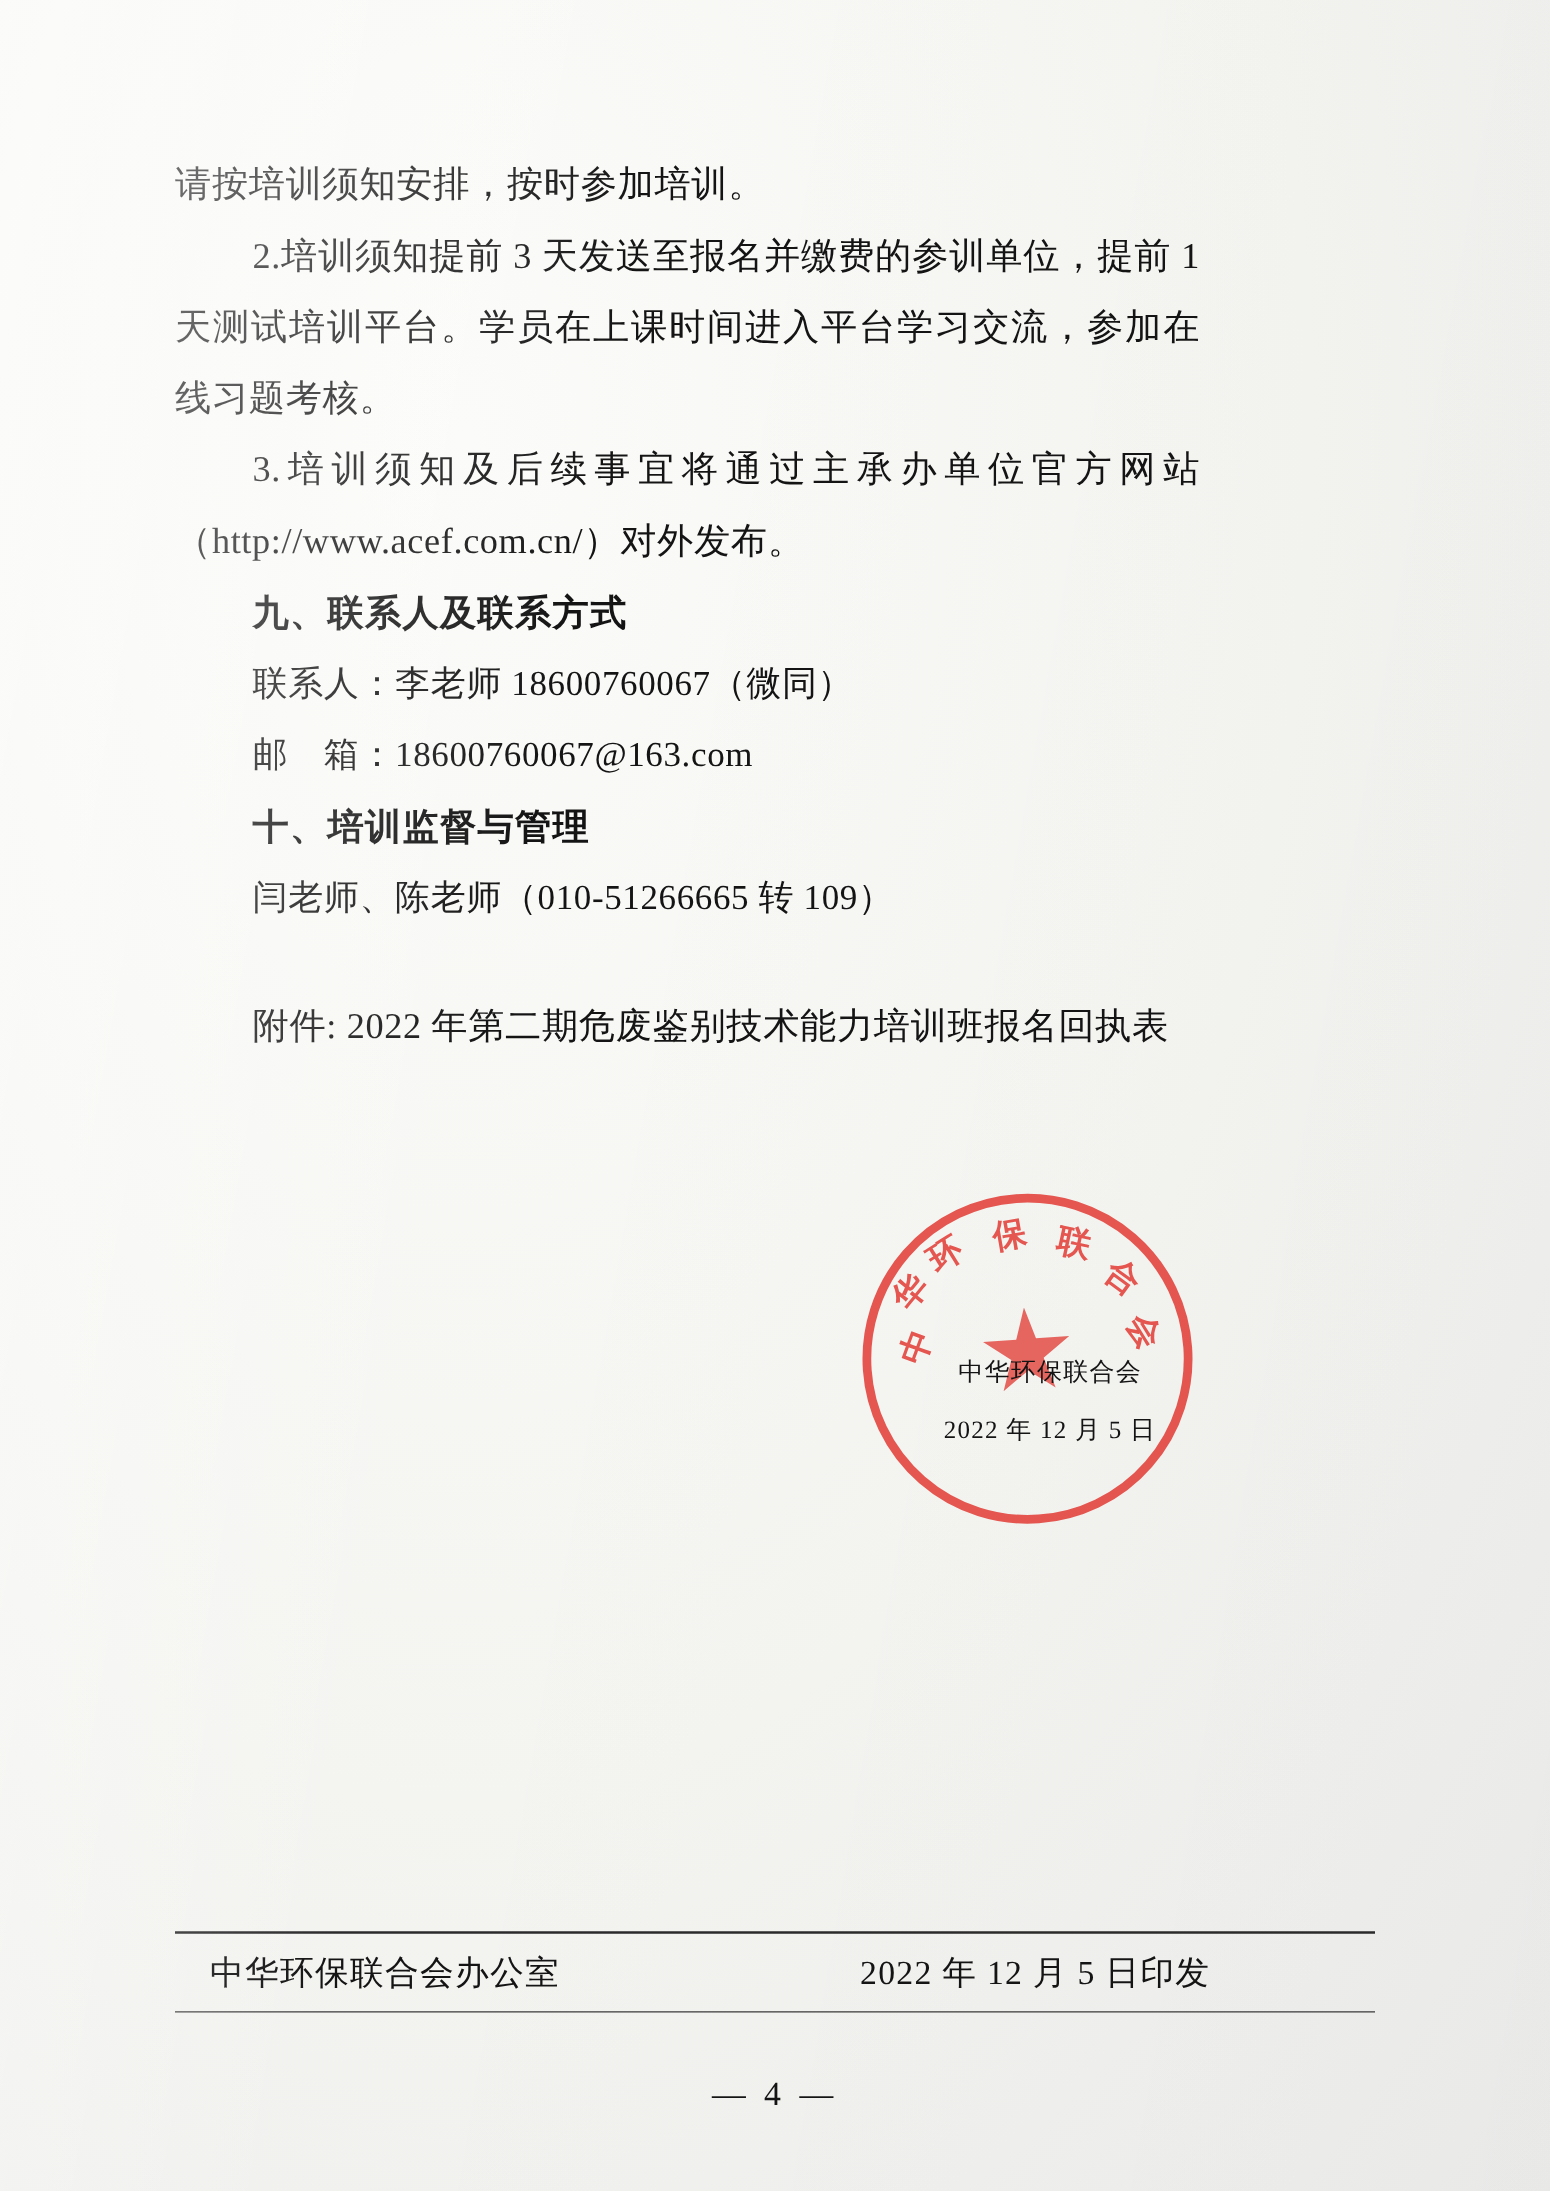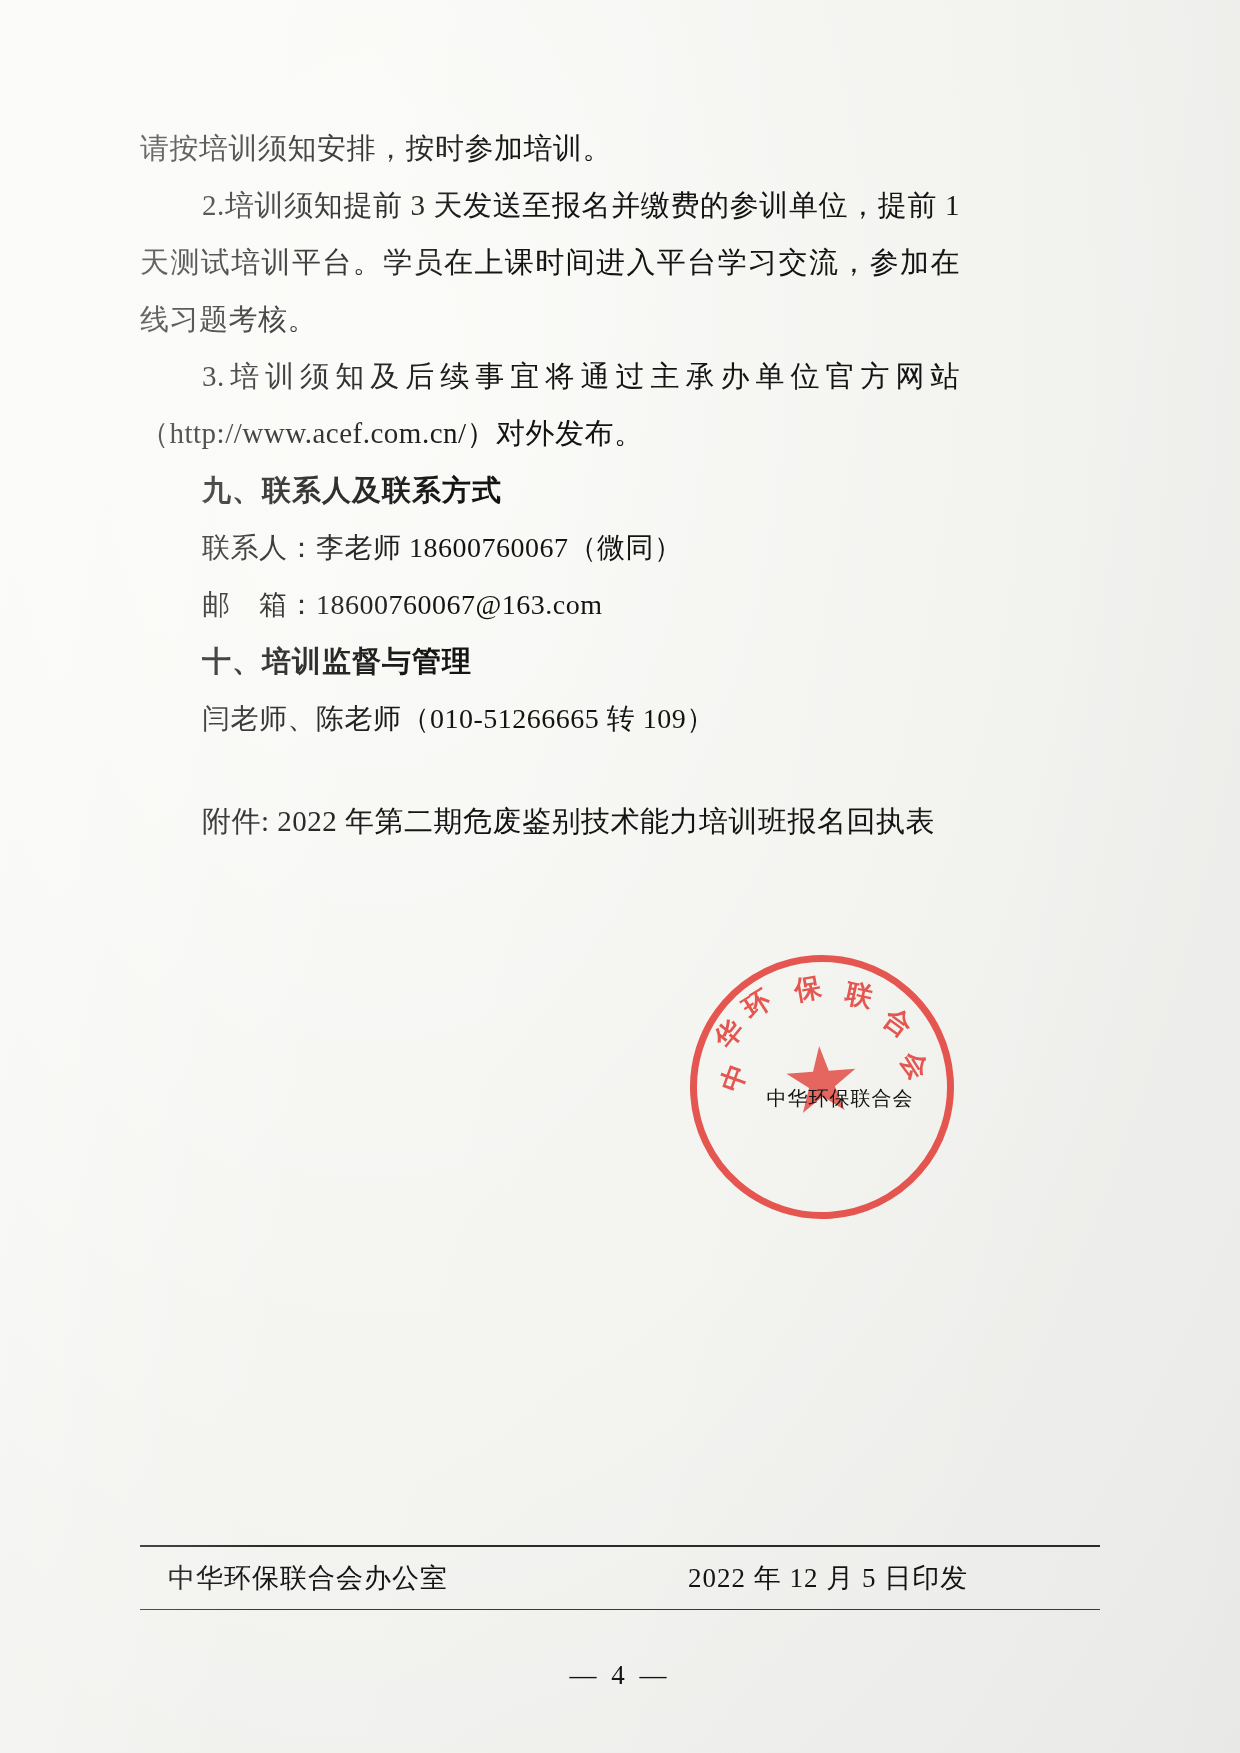--- a/index.html
+++ b/index.html
@@ -205,20 +205,21 @@
       <span class="arc-ch" style="left:52px;  top:24px;  transform:rotate(-28deg);">环</span>
       <span class="arc-ch" style="left:104px; top:12px;  transform:rotate(-6deg);">保</span>
       <span class="arc-ch" style="left:155px; top:22px;  transform:rotate(16deg);">联</span>
       <span class="arc-ch" style="left:192px; top:52px;  transform:rotate(40deg);">合</span>
       <span class="arc-ch" style="left:206px; top:96px;  transform:rotate(62deg);">会</span>
     </div>
   </div>
 
   <div class="sign-block">
     <div>中华环保联合会</div>
+    <div>2022 年 12 月 5 日</div>
   </div>
 
   <div class="footer">
     <div class="rule"></div>
     <div class="row">
       <div class="left">中华环保联合会办公室</div>
       <div class="right">2022 年 12 月 5 日印发</div>
     </div>
     <div class="rule thin"></div>
   </div>

